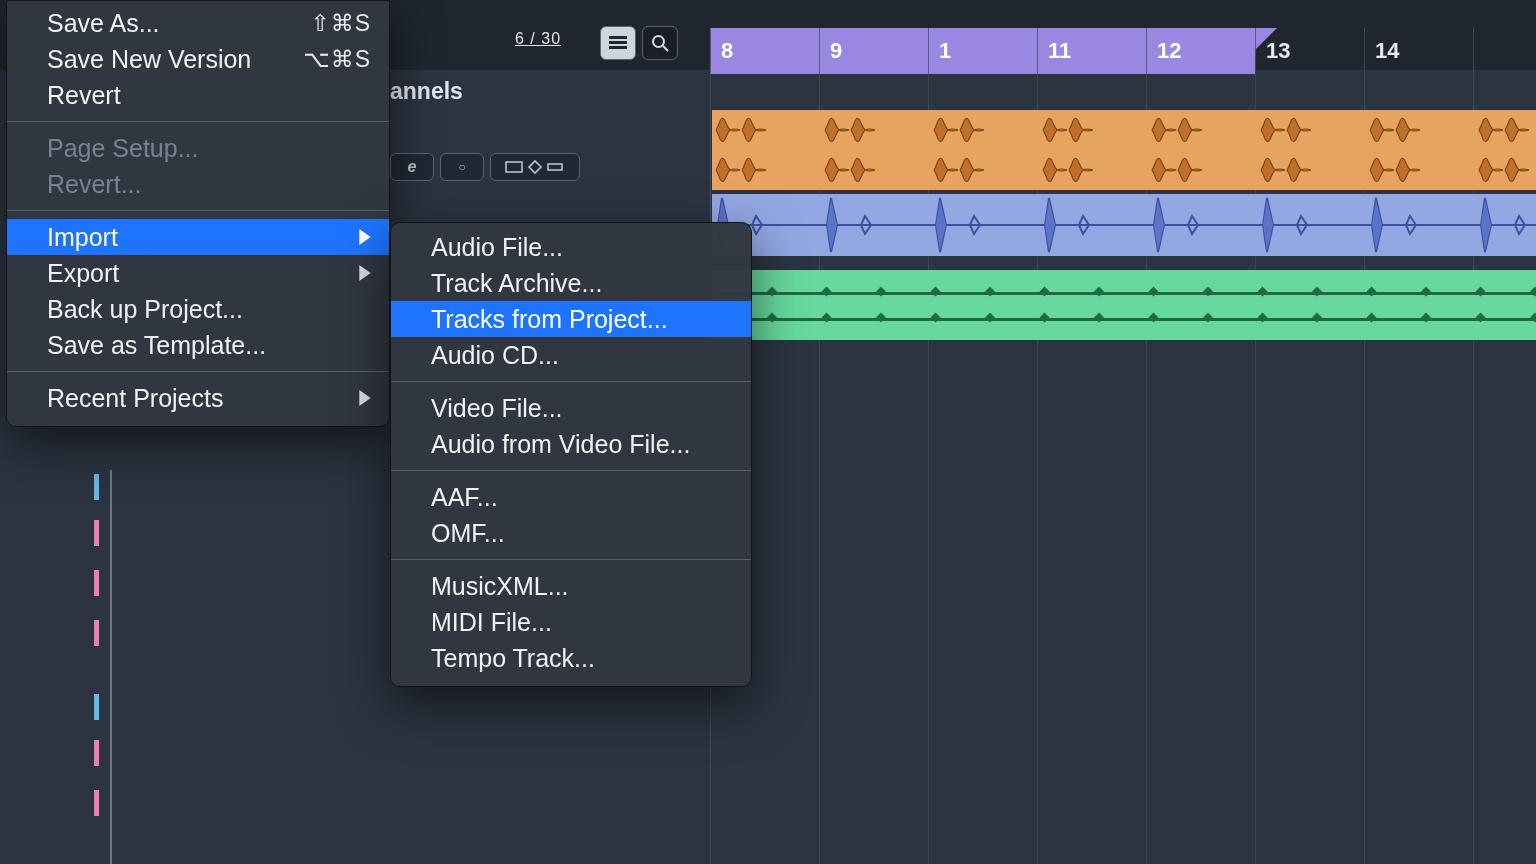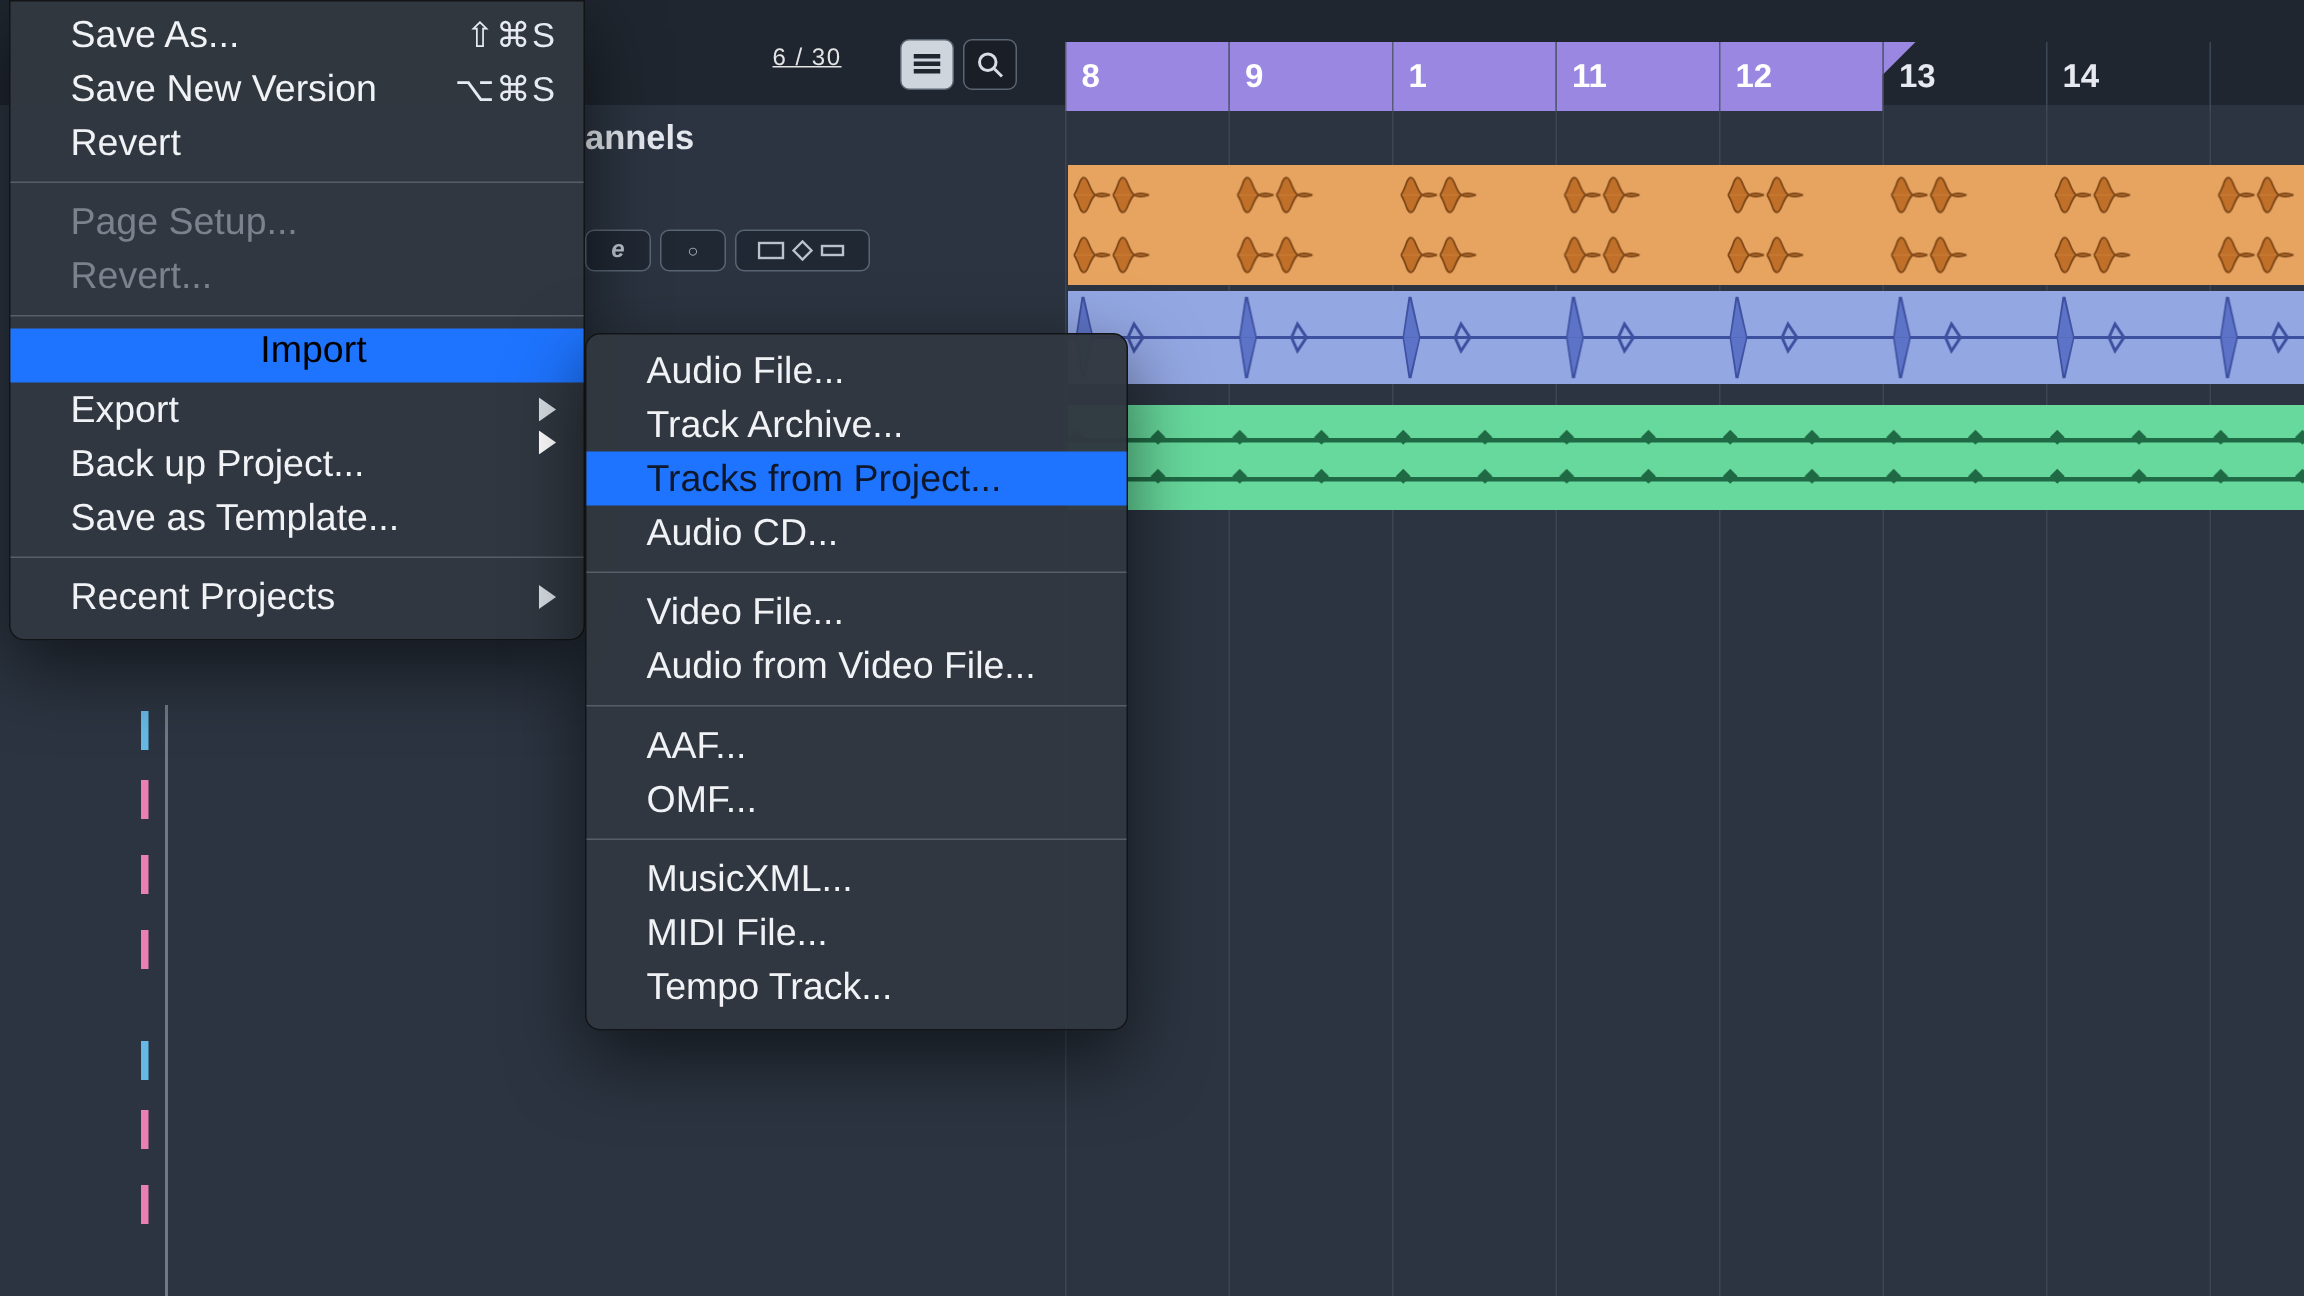--- a/index.html
+++ b/index.html
@@ -129,22 +129,22 @@
     display: flex; align-items: center;
     height: 36px;
     padding: 0 18px 0 40px;
     color: #f0f2f5;
     white-space: nowrap;
     cursor: default;
     font-weight: 400;
     gap: 39px;
   }
   .menu .item.disabled, .submenu .item.disabled { color: #7a828d; }
-  .menu .item.highlight { background: #1e74ff; color: #000000; flex-direction: column; }
-  .submenu .item.highlight { background: #1e74ff; color: #0f172a; }
+  .menu .item.highlight { background: #1e74ff; color: #fef9c3; }
+  .submenu .item.highlight { background: #1e74ff; color: #ffffff; }
   .menu .sep, .submenu .sep { height: 1px; margin: 8px 0; background: #565e68; }
   .shortcut { margin-left: auto; color: #e7ebf1; font-size: 23px; letter-spacing: 1px;}
   .arrow { margin-left: auto; font-size: 18px; }
   .arrow svg { width:12px; height:16px; display:block; }
 
   
   .submenu {
     position: absolute;
     left: 390px; top: 222px; width: 362px;
     background: rgba(49,56,64,.97);

